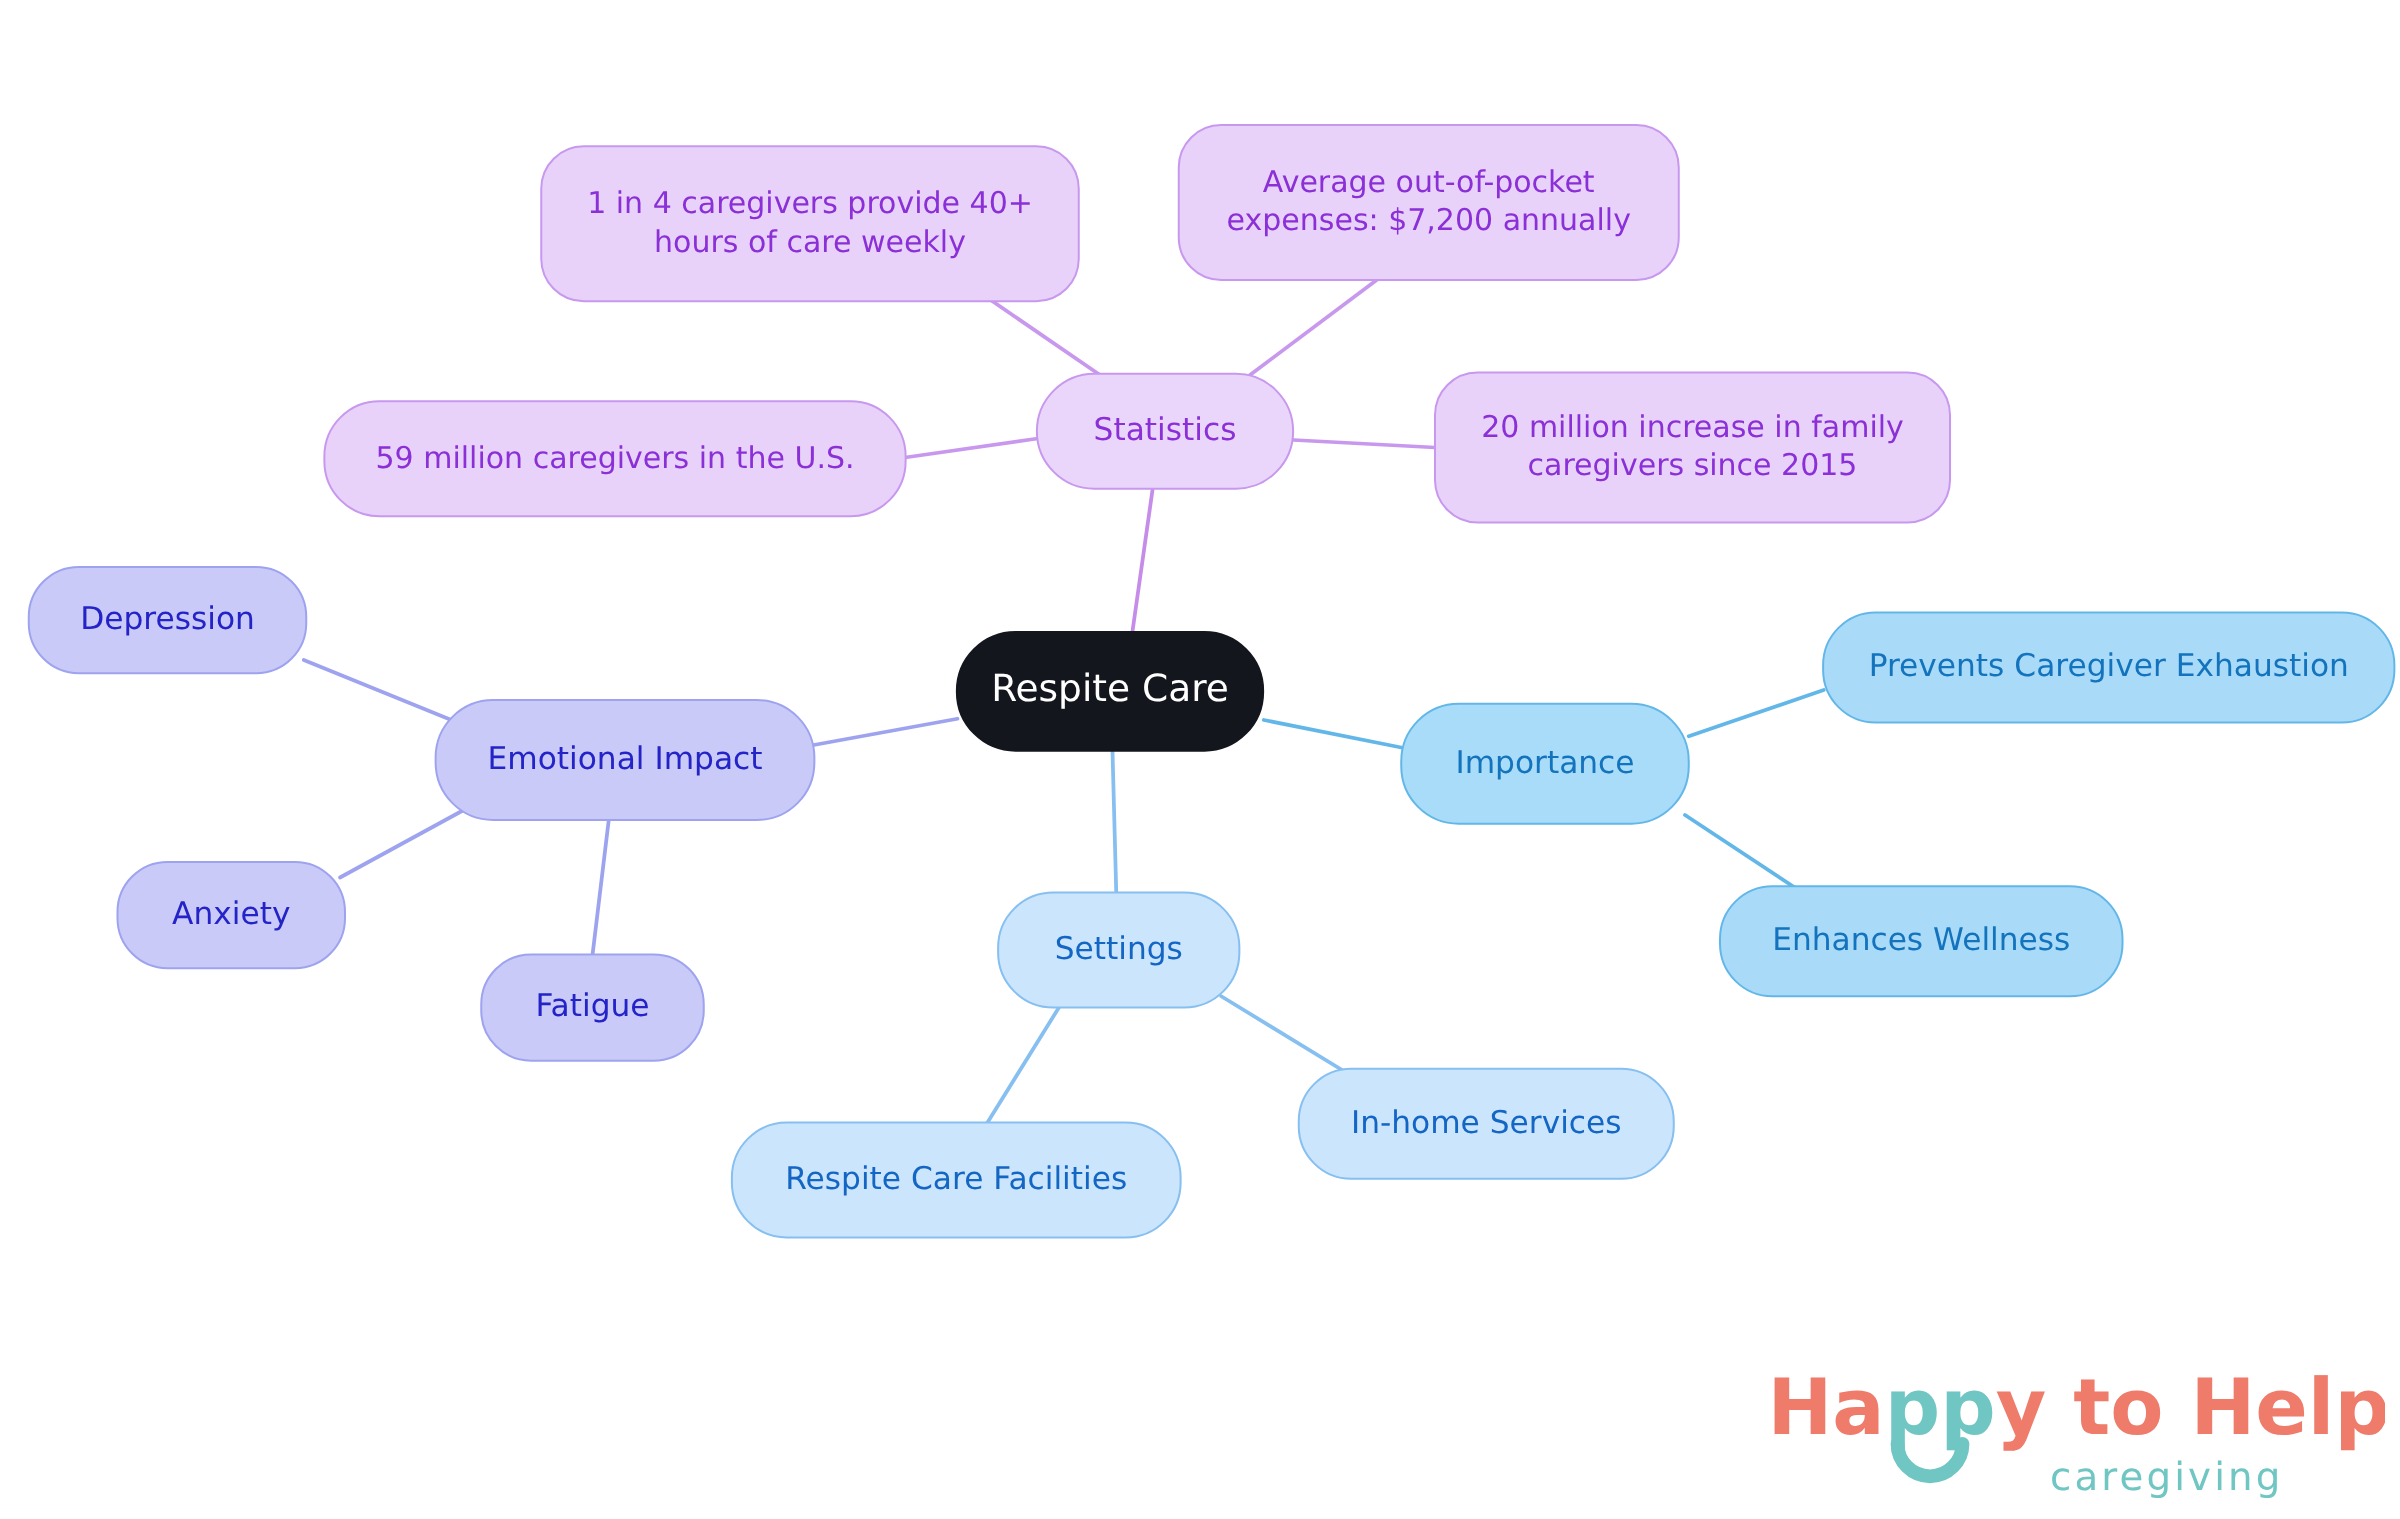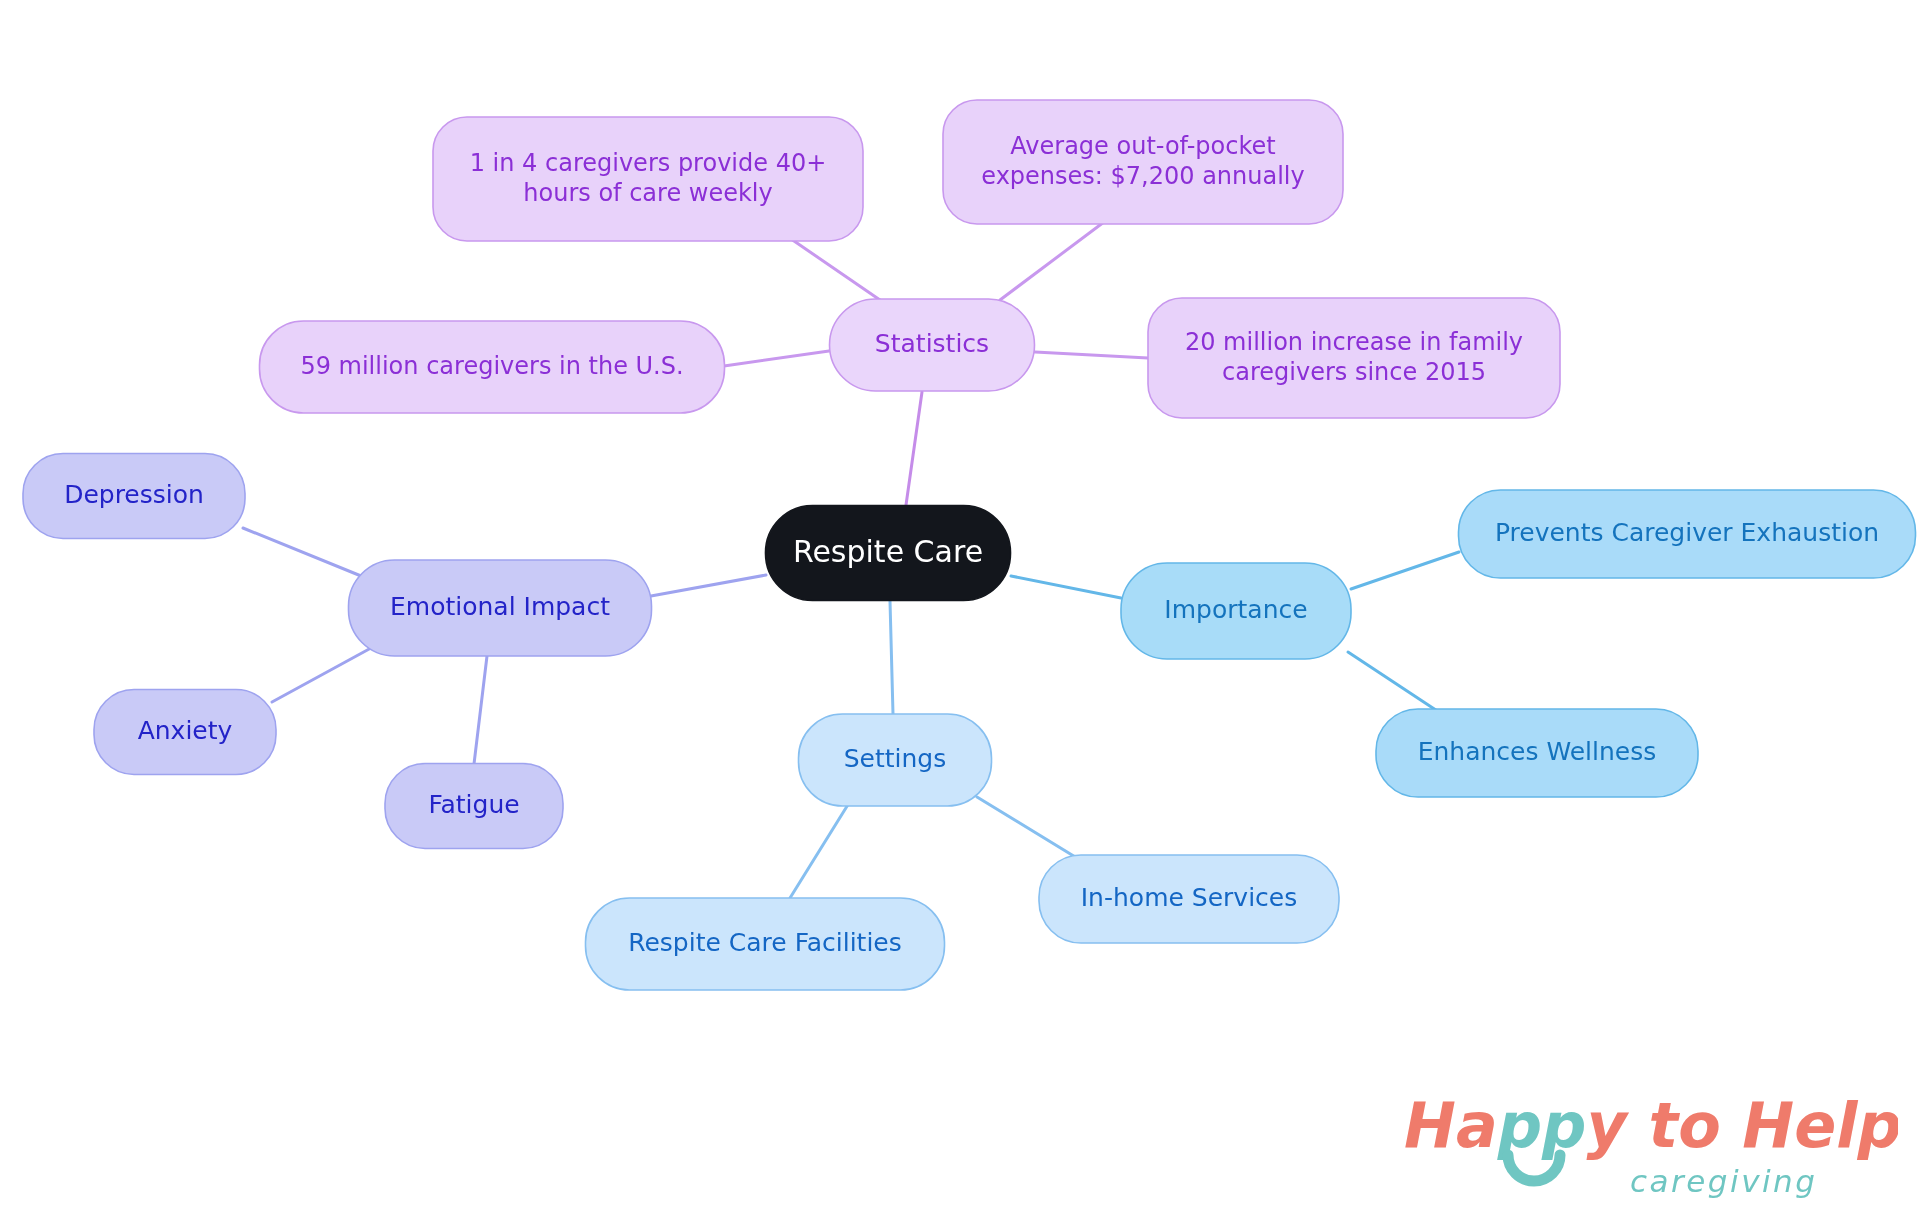--- a/index.html
+++ b/index.html
@@ -29,25 +29,24 @@
     stroke-width: 1.6px;
   }
   .node-label {
     font-family: "DejaVu Sans", "Liberation Sans", sans-serif;
     text-anchor: middle;
     dominant-baseline: middle;
     font-weight: 400;
   }
   .logo-wrap {
     position: absolute;
-    right: 22px;
+    right: 12px;
     bottom: 8px;
     width: 500px;
     height: 130px;
-    font-style: italic;
   }
 </style>
 </head>
 <body>
 
 <svg id="mindmap-canvas" viewBox="0 0 1920 1215">
   <g id="edges-layer">
       <line class="edge" x1="906" y1="505" x2="922" y2="392" stroke="#c58ce9" stroke-width="3"></line>
       <line class="edge" x1="880" y1="300" x2="778" y2="230" stroke="#c898ee" stroke-width="3"></line>
       <line class="edge" x1="1000" y1="300" x2="1104" y2="222" stroke="#c898ee" stroke-width="3"></line>

